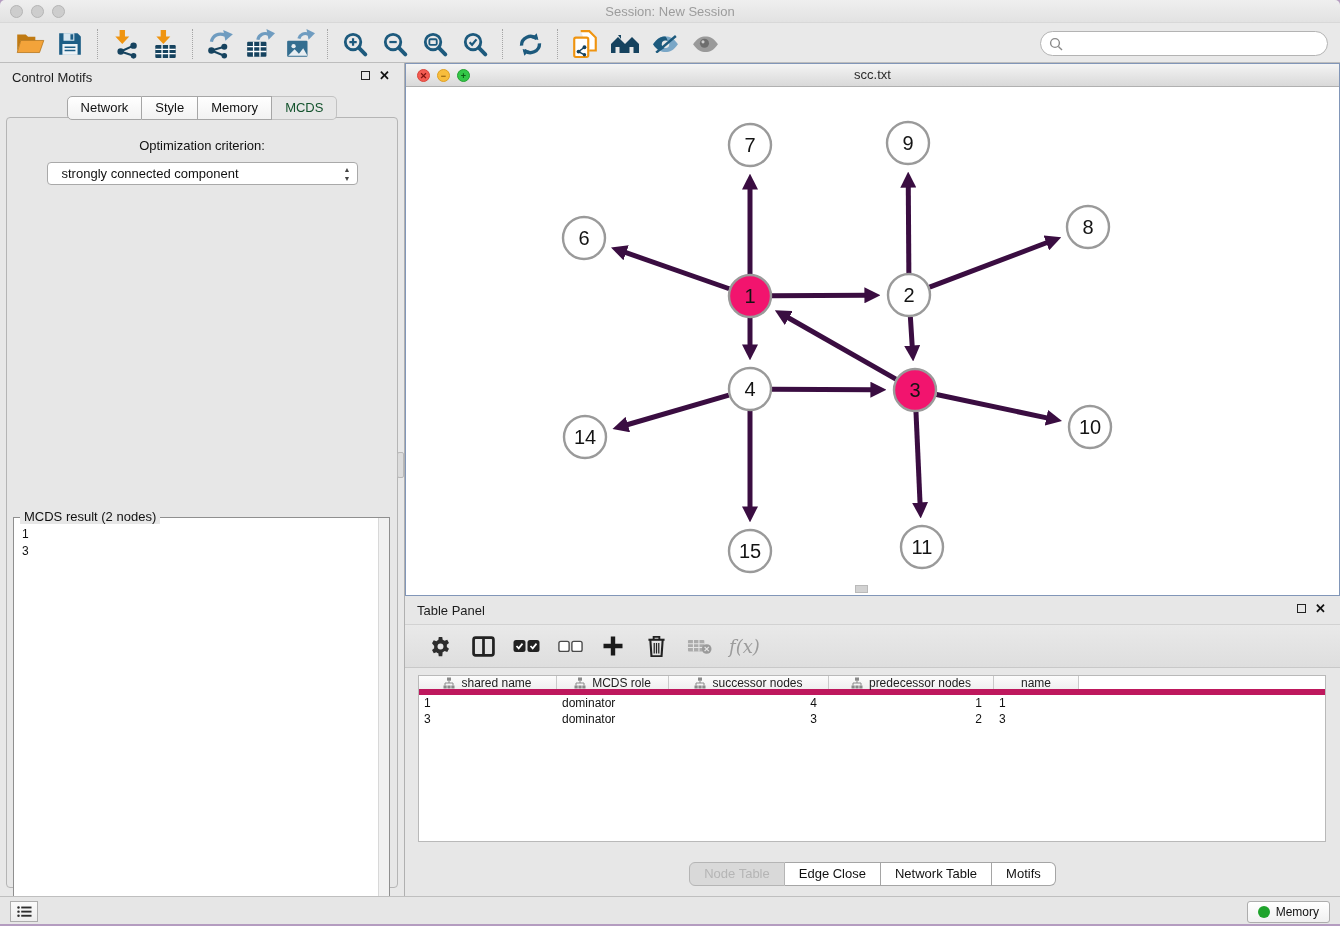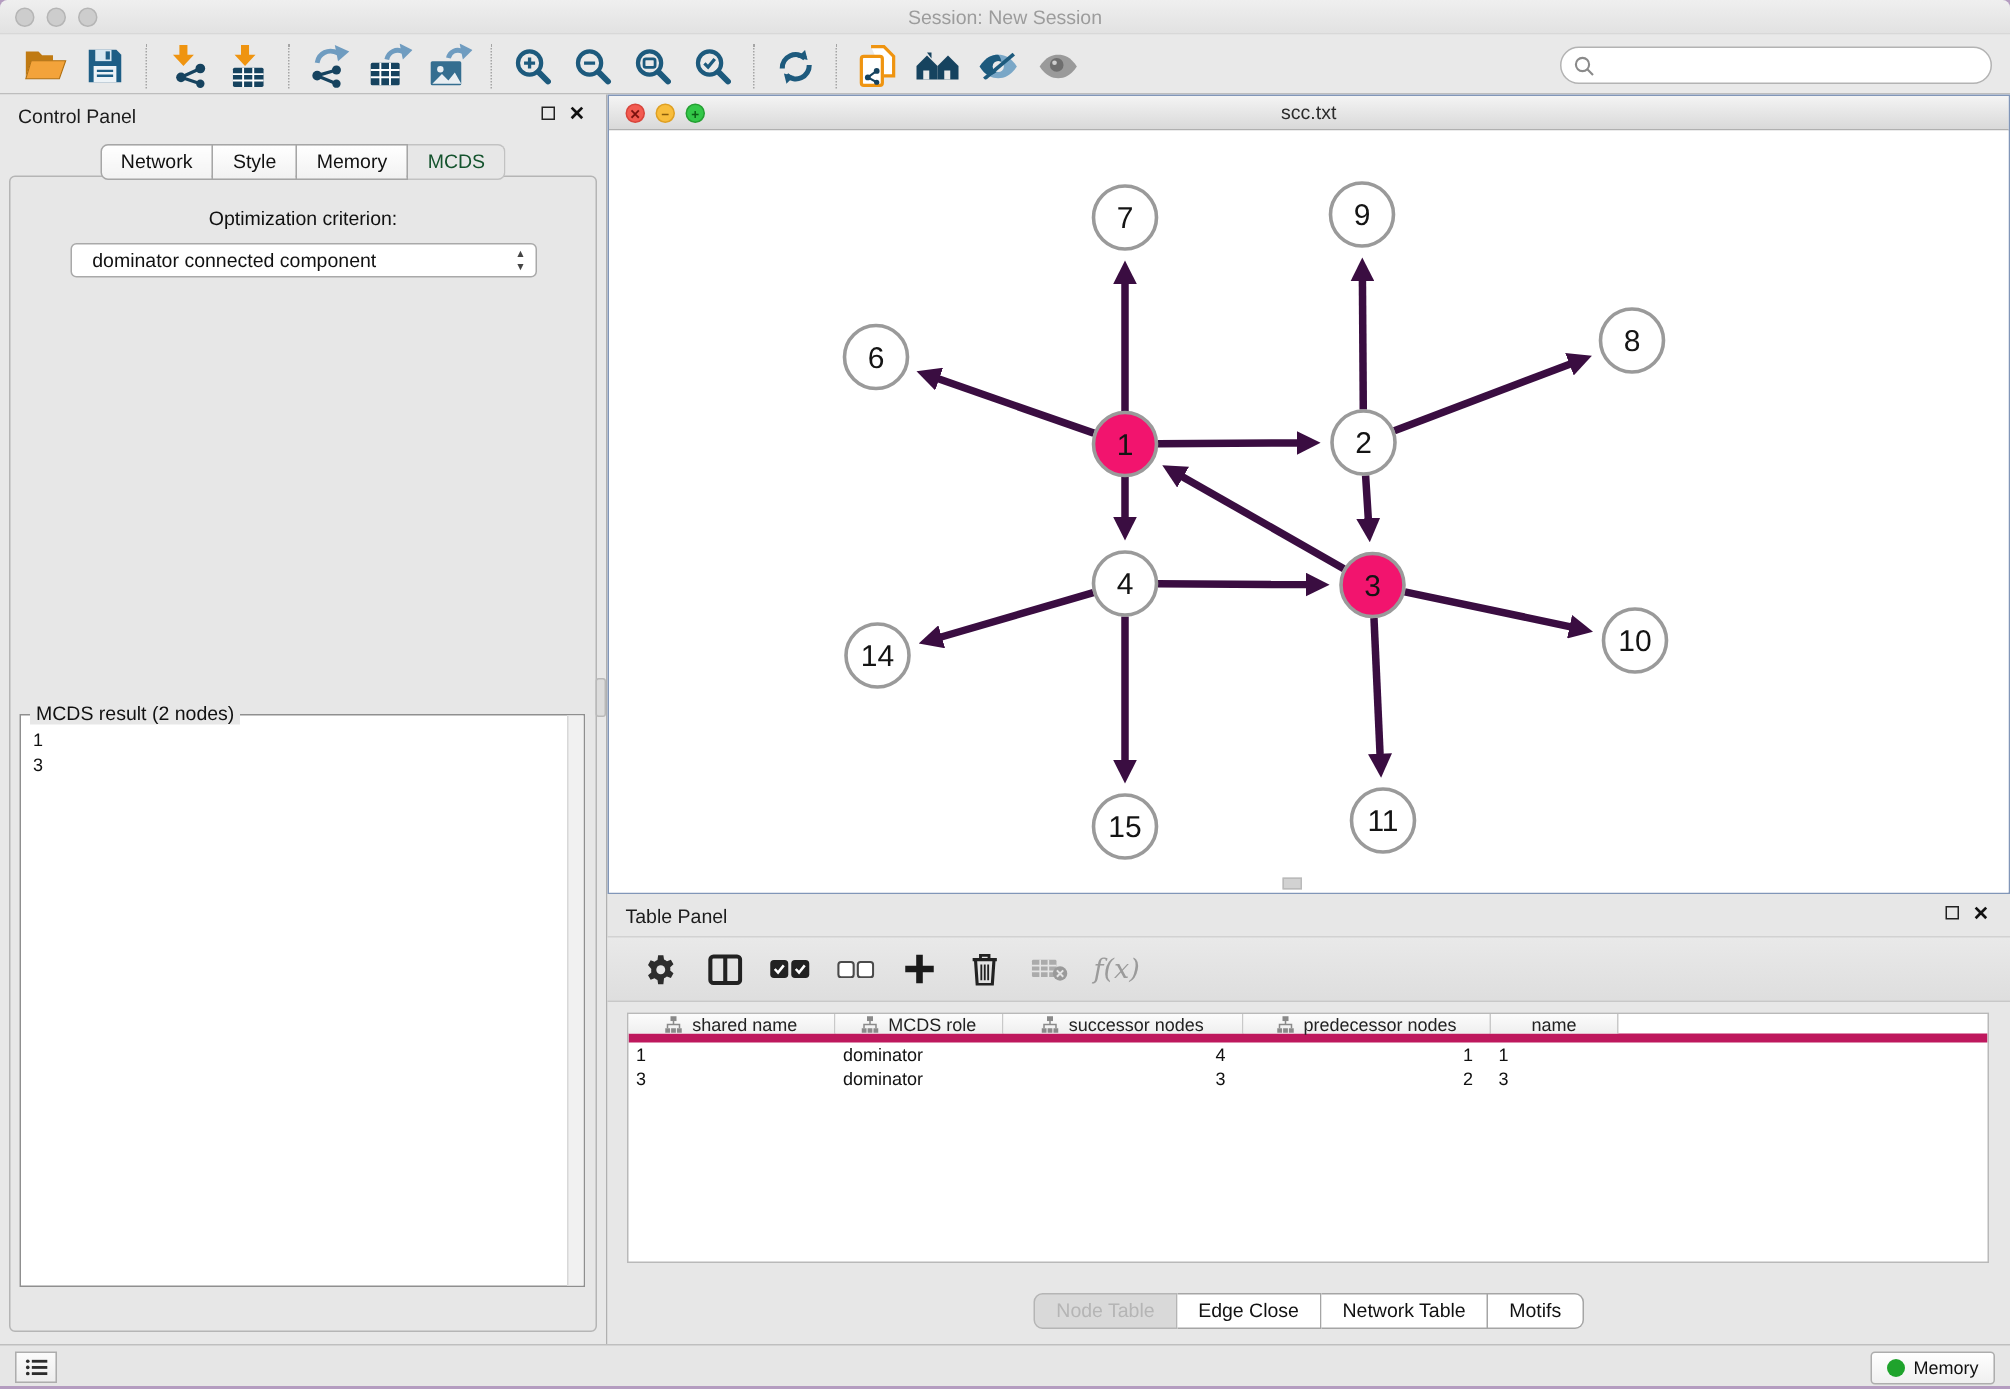--- a/index.html
+++ b/index.html
@@ -31,21 +31,21 @@
   .ctab { background:linear-gradient(#ffffff,#f2f2f2); border:1px solid #a6a6a6; border-left:none; padding:3px 13px 4px; font-size:13px; color:#111; }
   .ctab:first-child { border-left:1px solid #a6a6a6; border-radius:5px 0 0 5px; }
   .ctab:last-child { border-radius:0 5px 5px 0; }
   .ctab.active { background:#e7e7e7; color:#14532d; border-color:#c2c2c2; }
   .cp-body { position:absolute; left:6px; right:6px; top:54px; bottom:8px; border:1px solid #b5b5b5; border-radius:4px; background:#e7e7e7; }
   .opt-label { text-align:center; margin-top:20px; font-size:13px; color:#111; }
   .dropdown { position:relative; margin:9px auto 0; width:311px; height:23px; background:#fff; border:1px solid #a9a9a9; border-radius:4px; font-size:13px; color:#111; line-height:21px; padding-left:14px; }
   .stepper { position:absolute; right:6px; top:2px; display:flex; flex-direction:column; line-height:9px; font-size:7px; color:#444; }
   .btn-row { display:flex; justify-content:center; gap:14px; margin-top:11px; }
   .pbtn { height:23px; padding:0 16px; background:linear-gradient(#ffffff,#f1f1f1); border:1px solid #a9a9a9; border-radius:5px; font-size:13px; color:#111; line-height:21px; }
-  .result-group { position:absolute; left:6px; top:358px; width:377px; height:382px; border:1px solid #8f8f8f; background:#fff; }
+  .result-group { position:absolute; left:6px; top:399px; width:377px; height:382px; border:1px solid #8f8f8f; background:#fff; }
   .result-legend { position:absolute; top:-9px; left:6px; background:#e7e7e7; padding:0 4px; font-size:13px; color:#111; }
   .result-lines { padding:8px 8px 0; font-size:12px; line-height:17px; color:#111; }
   .result-scroll { position:absolute; right:0; top:0; bottom:0; width:11px; background:#f1f1f1; border-left:1px solid #d8d8d8; }
   .v-splitter { position:absolute; left:397px; top:452px; width:7px; height:26px; background:#dcdcdc; border:1px solid #b9b9b9; border-radius:2px; }
 
   
   .network-window { position:absolute; left:405px; top:63px; width:935px; height:533px; border:1px solid #8196b8; background:#fff; }
   .net-titlebar { position:absolute; left:0; right:0; top:0; height:23px; background:linear-gradient(#f4f4f4,#d9d9d9); border-bottom:1px solid #b0b0b0; }
   .net-lights { position:absolute; left:11px; top:5px; display:flex; gap:7px; }
   .light { width:13px; height:13px; border-radius:50%; font-size:9px; font-weight:bold; text-align:center; line-height:12px; }
@@ -236,36 +236,36 @@
         <svg width="14" viewBox="0 0 14 14">
             <circle cx="6" cy="6" r="4.4" fill="none" stroke="#8a8a8a" stroke-width="1.4"></circle>
             <path d="M9.4 9.4L13 13" stroke="#8a8a8a" stroke-width="1.4"></path>
           </svg>
       </span>
     </div>
   </div>
 
   <div class="control-panel">
     <div class="panel-head">
-      <div class="panel-head-title">Control Panel</div>
+      <div class="panel-head-title">Control Motifs</div>
       <div class="mini-btns">
         <span class="float-box"></span>
         <span class="close-x">✕</span>
       </div>
     </div>
     <div class="ctabs">
         <div class="ctab">Network</div>
         <div class="ctab">Style</div>
         <div class="ctab">Memory</div>
         <div class="ctab active">MCDS</div>
       </div>
     <div class="cp-body">
       <div class="opt-label">Optimization criterion:</div>
       <div class="dropdown">
-        <span>dominator connected component</span>
+        <span>strongly connected component</span>
         <span class="stepper">
             <span>▲</span>
             <span>▼</span>
           </span>
       </div>
       <div class="result-group">
         <div class="result-legend">MCDS result (2 nodes)</div>
         <div class="result-lines">
             <div>1</div>
             <div>3</div>

